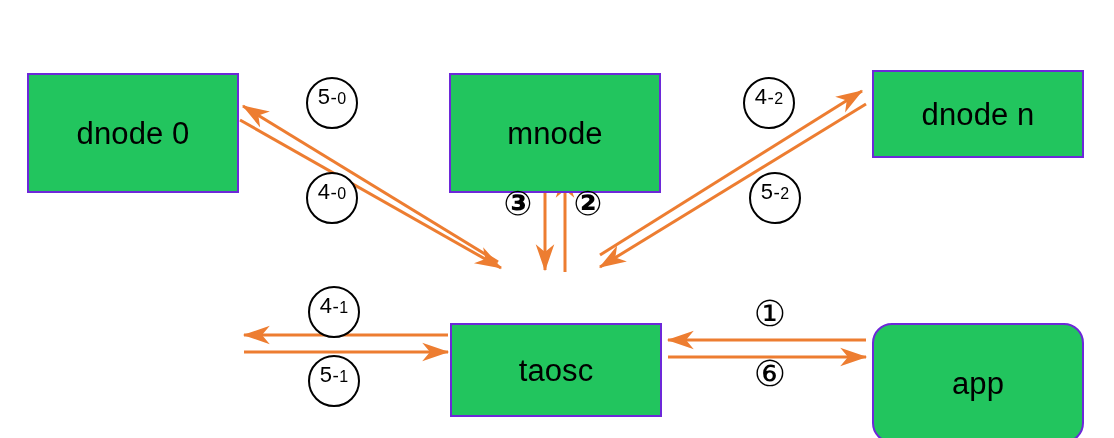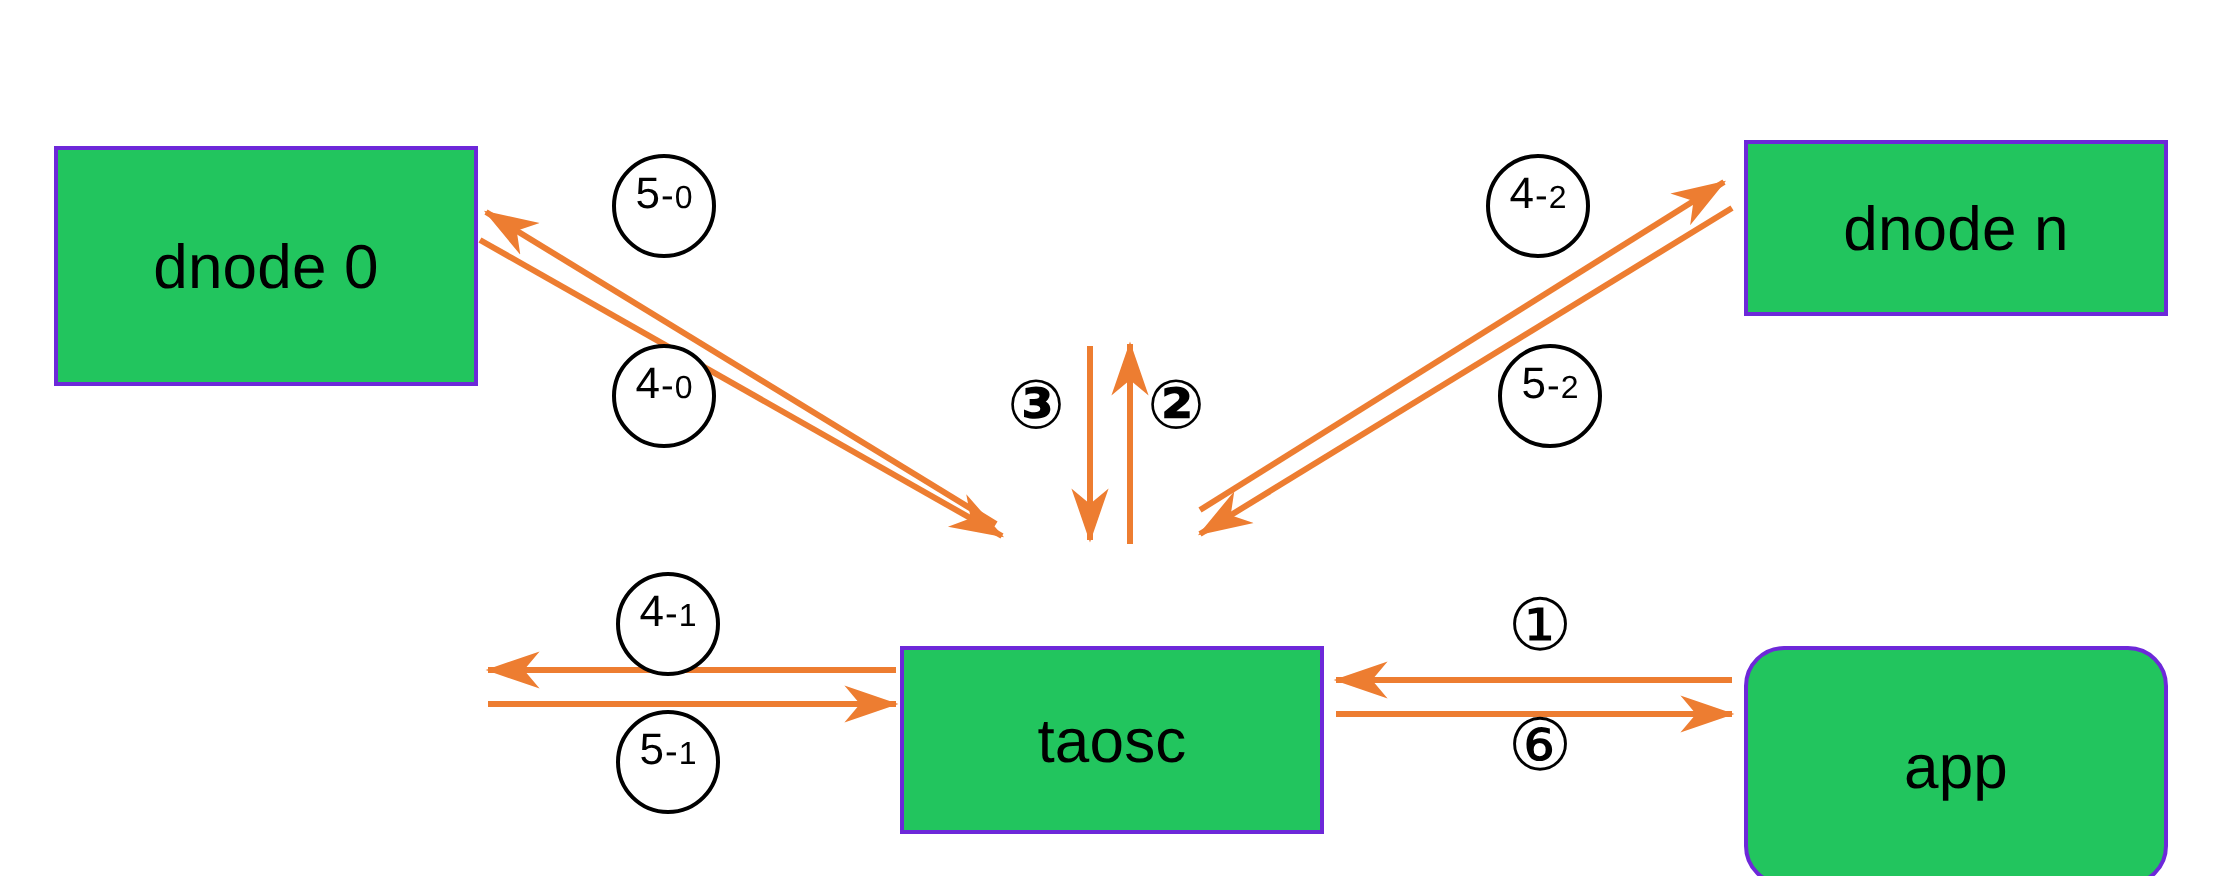--- a/index.html
+++ b/index.html
@@ -163,20 +163,23 @@
 
     <g>
       <line x1="668" y1="357" x2="866" y2="357" stroke="#ed7d31" stroke-width="3" marker-end="url(#ah)"></line>
     </g>
   </svg>
 
   <div class="node-box" id="node-dnode0">
     <span class="node-label">dnode 0</span>
   </div>
 
+  <div class="node-box" id="node-mnode">
+    <span class="node-label">mnode</span>
+  </div>
 
   <div class="node-box" id="node-dnoden">
     <span class="node-label">dnode n</span>
   </div>
 
 
   <div class="node-box" id="node-taosc">
     <span class="node-label">taosc</span>
   </div>
 

